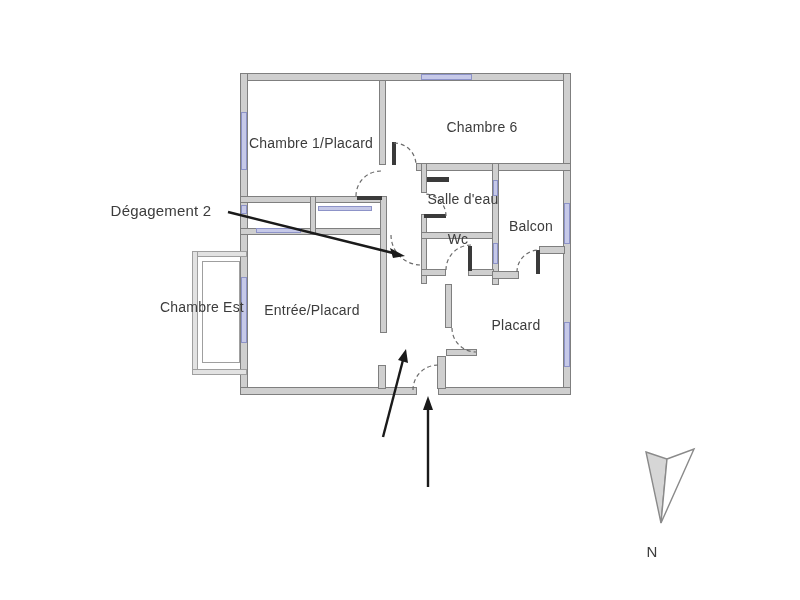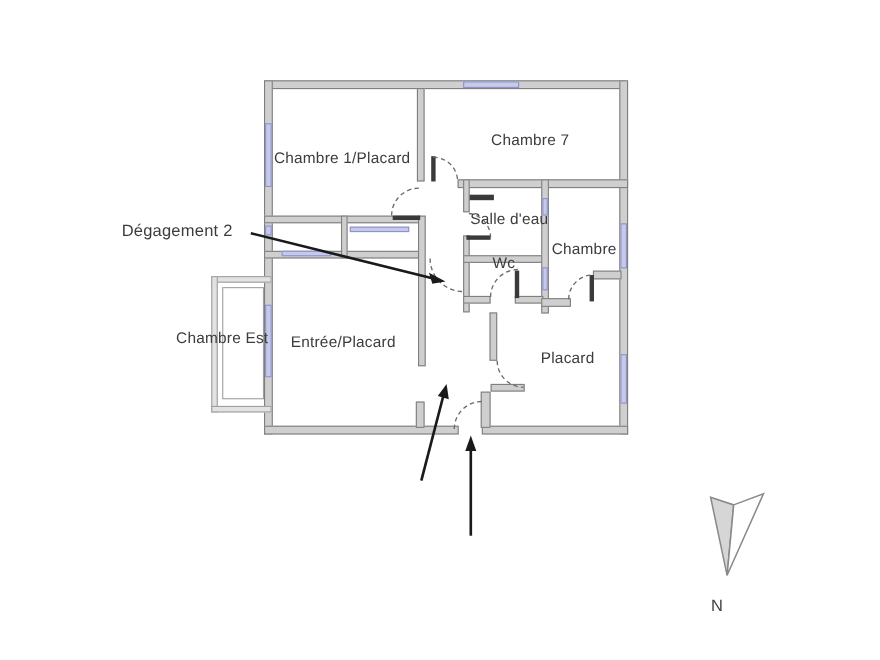--- a/index.html
+++ b/index.html
@@ -101,23 +101,23 @@
       <polygon class="arrow-head" points="428,396 423,410 433,410"></polygon>
     </g>
 
     <g>
       <polygon class="compass-left" points="646,452 667,459 661,523"></polygon>
       <polygon class="compass-right" points="667,459 694,449 661,523"></polygon>
     </g>
   </svg>
 
   <div class="lbl" style="left:311px;top:143px">Chambre 1/Placard</div>
-  <div class="lbl" style="left:482px;top:127px">Chambre 7</div>
+  <div class="lbl" style="left:482px;top:127px">Chambre 6</div>
   <div class="lbl" style="left:463px;top:199px">Salle d'eau</div>
-  <div class="lbl" style="left:531px;top:226px">Chambre</div>
+  <div class="lbl" style="left:531px;top:226px">Balcon</div>
   <div class="lbl" style="left:458px;top:239px">Wc</div>
   <div class="lbl" style="left:202px;top:307px">Chambre Est</div>
   <div class="lbl" style="left:312px;top:310px">Entrée/Placard</div>
   <div class="lbl" style="left:516px;top:325px">Placard</div>
 
   <div class="lbl big" style="left:161px;top:210px">Dégagement 2</div>
   <div class="lbl big" style="left:652px;top:551px">N</div>
 
 </div>
 

